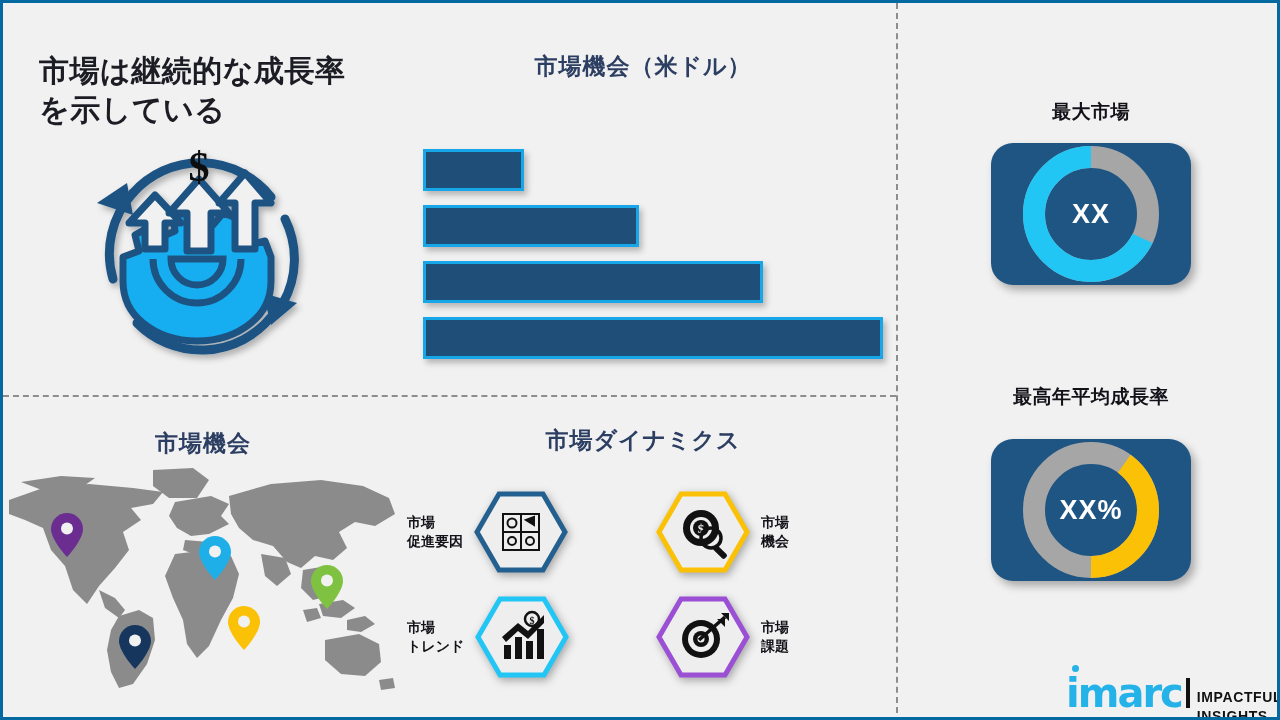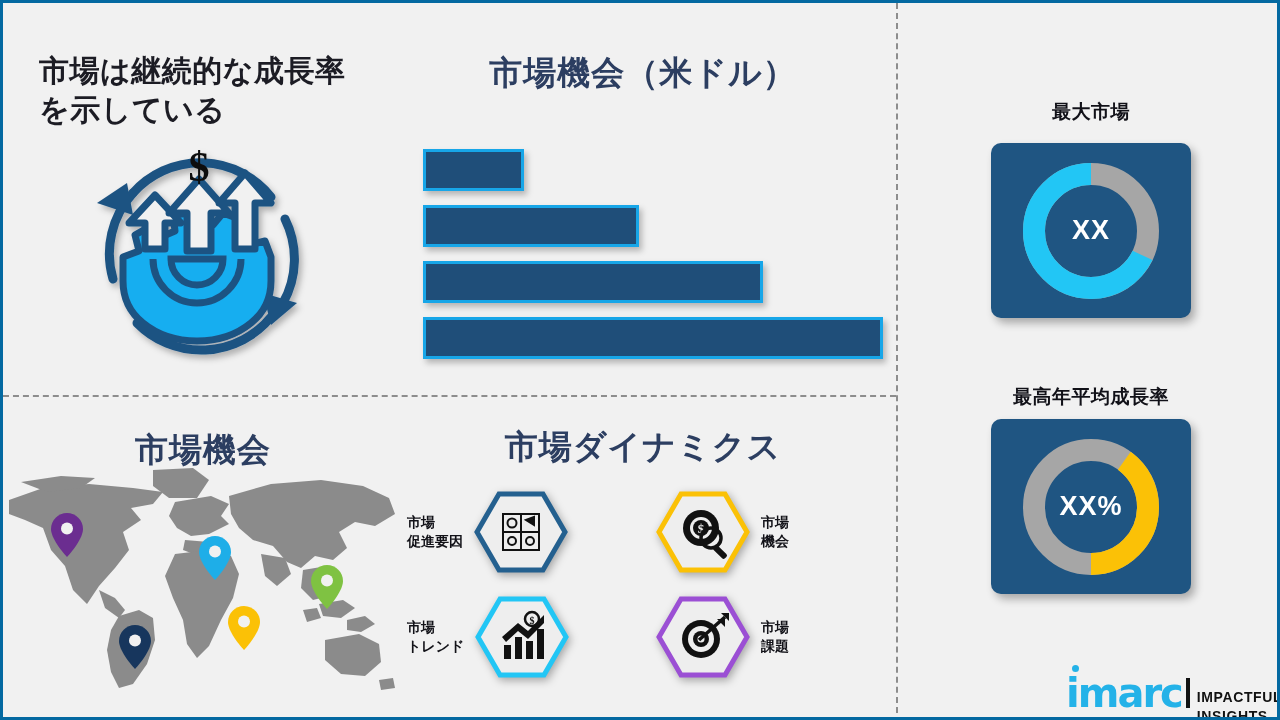--- a/index.html
+++ b/index.html
@@ -27,21 +27,21 @@
   }
 
   
   .head-dark {
     color:#1c1c24;
     font-size:30px; font-weight:bold; line-height:1.3;
     letter-spacing:0.5px;
   }
   .head-navy {
     color:#2c3e61;
-    font-size:33px; font-weight:bold; letter-spacing:1px;
+    font-size:23px; font-weight:bold; letter-spacing:1px;
   }
   .head-small {
     color:#111118;
     font-size:19px; font-weight:bold; letter-spacing:0.5px;
     text-align:center;
     font-family:Liberation Serif, serif;
   }
 
   
   #q1-title { position:absolute; left:36px; top:48px; width:340px; }
@@ -74,27 +74,27 @@
     white-space:pre-line;
   }
   .hexwrap { position:relative; width:96px; height:84px; flex:0 0 auto;
              filter:drop-shadow(2px 3px 4px rgba(0,0,0,0.32)); }
 
   
   .donut-title { position:absolute; width:260px; }
   #donut1-title { left:958px; top:96px; }
   #donut2-title { left:958px; top:381px; }
   .donut-card {
-    position:absolute; width:200px; height:175px;
-    background:#1f5582; border-radius:10px;
+    position:absolute; width:200px; height:142px;
+    background:#1f5582; border-radius:22px;
     box-shadow:4px 5px 9px rgba(0,0,0,0.3);
     display:flex; align-items:center; justify-content:center;
   }
   #donut1-card { left:988px; top:140px; }
-  #donut2-card { left:988px; top:416px; }
+  #donut2-card { left:988px; top:436px; }
   .donut-center-label {
     position:absolute; color:#ffffff; font-weight:bold;
     font-size:27px; letter-spacing:1px;
   }
 
   
   #logo { position:absolute; left:1063px; top:657px; display:flex; align-items:center; }
   #logo-word { font-size:40px; font-weight:bold; color:#24b2e8; letter-spacing:-2px;
                line-height:1; font-family:"DejaVu Sans",sans-serif; }
   #logo-bar { width:4px; height:30px; background:#111; margin:0 7px 0 4px; }

